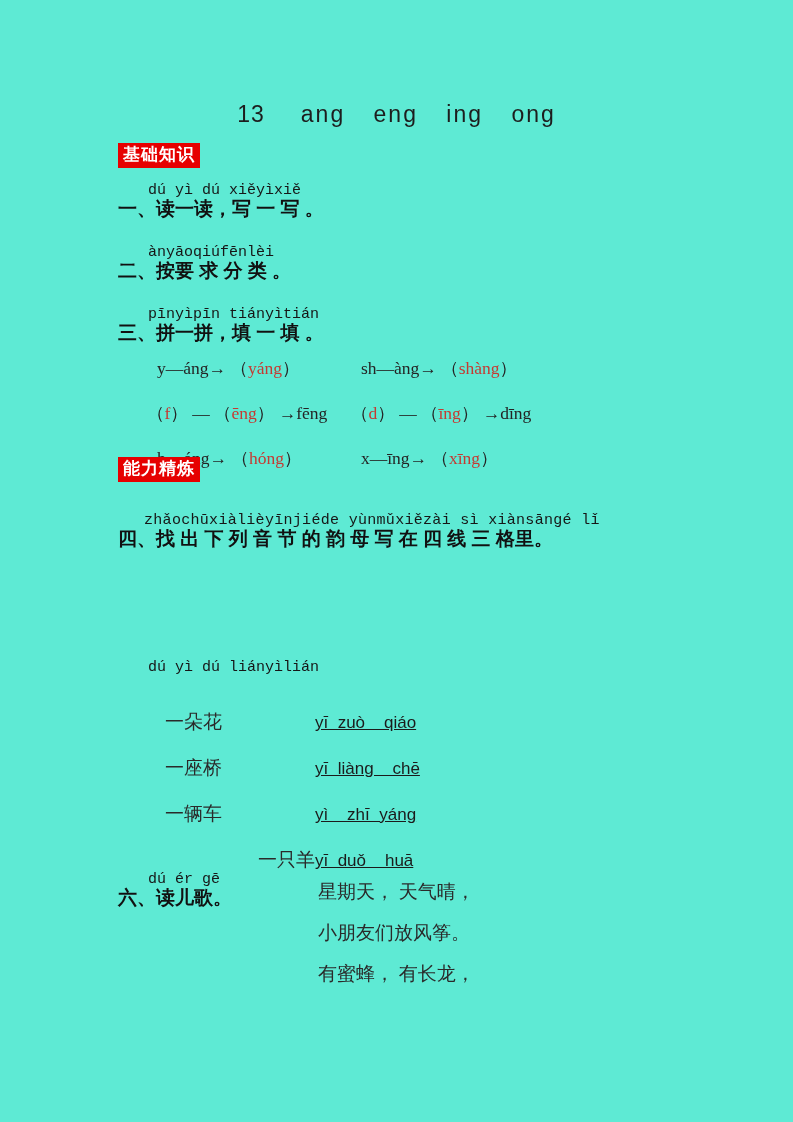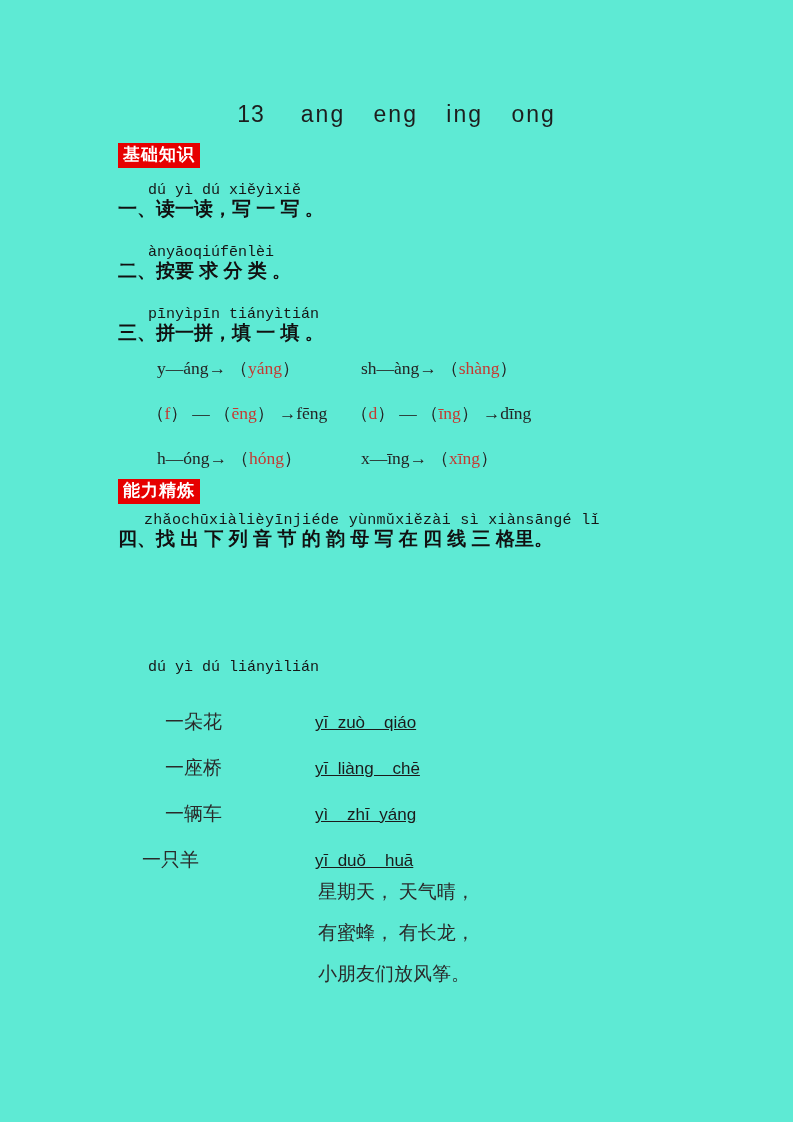--- a/index.html
+++ b/index.html
@@ -27,21 +27,21 @@
   .title .finals{word-spacing:20px;letter-spacing:2px;}
   
   .banner{
     position:absolute;left:118px;
     background:var(--banner-red);
     color:#ffffff;font-weight:bold;font-size:17px;
     padding:2px 5px 3px 5px;line-height:1.2;
     letter-spacing:1px;
   }
   .banner-basic{top:143px;}
-  .banner-ability{top:479px;text-align:right;}
+  .banner-ability{top:457px;text-align:right;}
   
   .sec{position:absolute;left:118px;white-space:nowrap;}
   .sec .py{
     margin-left:30px;
     font-family:Liberation Mono, monospace;
     font-size:15px;line-height:14px;color:#161616;
     letter-spacing:0px;
   }
   .sec .hd{
     font-size:19px;font-weight:bold;line-height:22px;color:#111111;
@@ -68,21 +68,21 @@
   
   .match{position:absolute;left:142px;top:709px;}
   .match-row{
     display:grid;grid-template-columns:173px auto;
     margin-bottom:20px;align-items:baseline;
   }
   .match-left{
     font-family:Liberation Serif, serif;
     font-size:19px;color:#2a2a2a;padding-left:23px;white-space:pre;
   }
-  .match-row:nth-child(4) .match-left{padding-left:0;}
+  .match-row:nth-child(4) .match-left{padding-left:0;text-align:right;}
   .match-right{
     font-size:17px;color:#1b1b1b;white-space:pre;
     font-family:"Liberation Sans",sans-serif;
     text-decoration:underline;
   }
   
   .rhyme{
     position:absolute;left:318px;top:879px;
     font-family:"Liberation Serif","DejaVu Serif",serif;
     font-size:19px;color:#2a2a2a;
@@ -145,20 +145,24 @@
       <div class="match-row">
         <span class="match-left">一辆车</span>
         <span class="match-right">yì    zhī  yáng</span>
       </div>
       <div class="match-row">
         <span class="match-left">一只羊</span>
         <span class="match-right">yī  duǒ    huā</span>
       </div>
     </div>
 
+  <div class="sec sec-6">
+    <div class="py">dú ér gē</div>
+    <div class="hd">六、读儿歌。</div>
+  </div>
 
   <div class="rhyme">
       <div class="rhyme-line">星期天， 天气晴，</div>
+      <div class="rhyme-line">小朋友们放风筝。</div>
       <div class="rhyme-line">有蜜蜂， 有长龙，</div>
-      <div class="rhyme-line">小朋友们放风筝。</div>
     </div>
 
 </div>
 
 </body></html>

